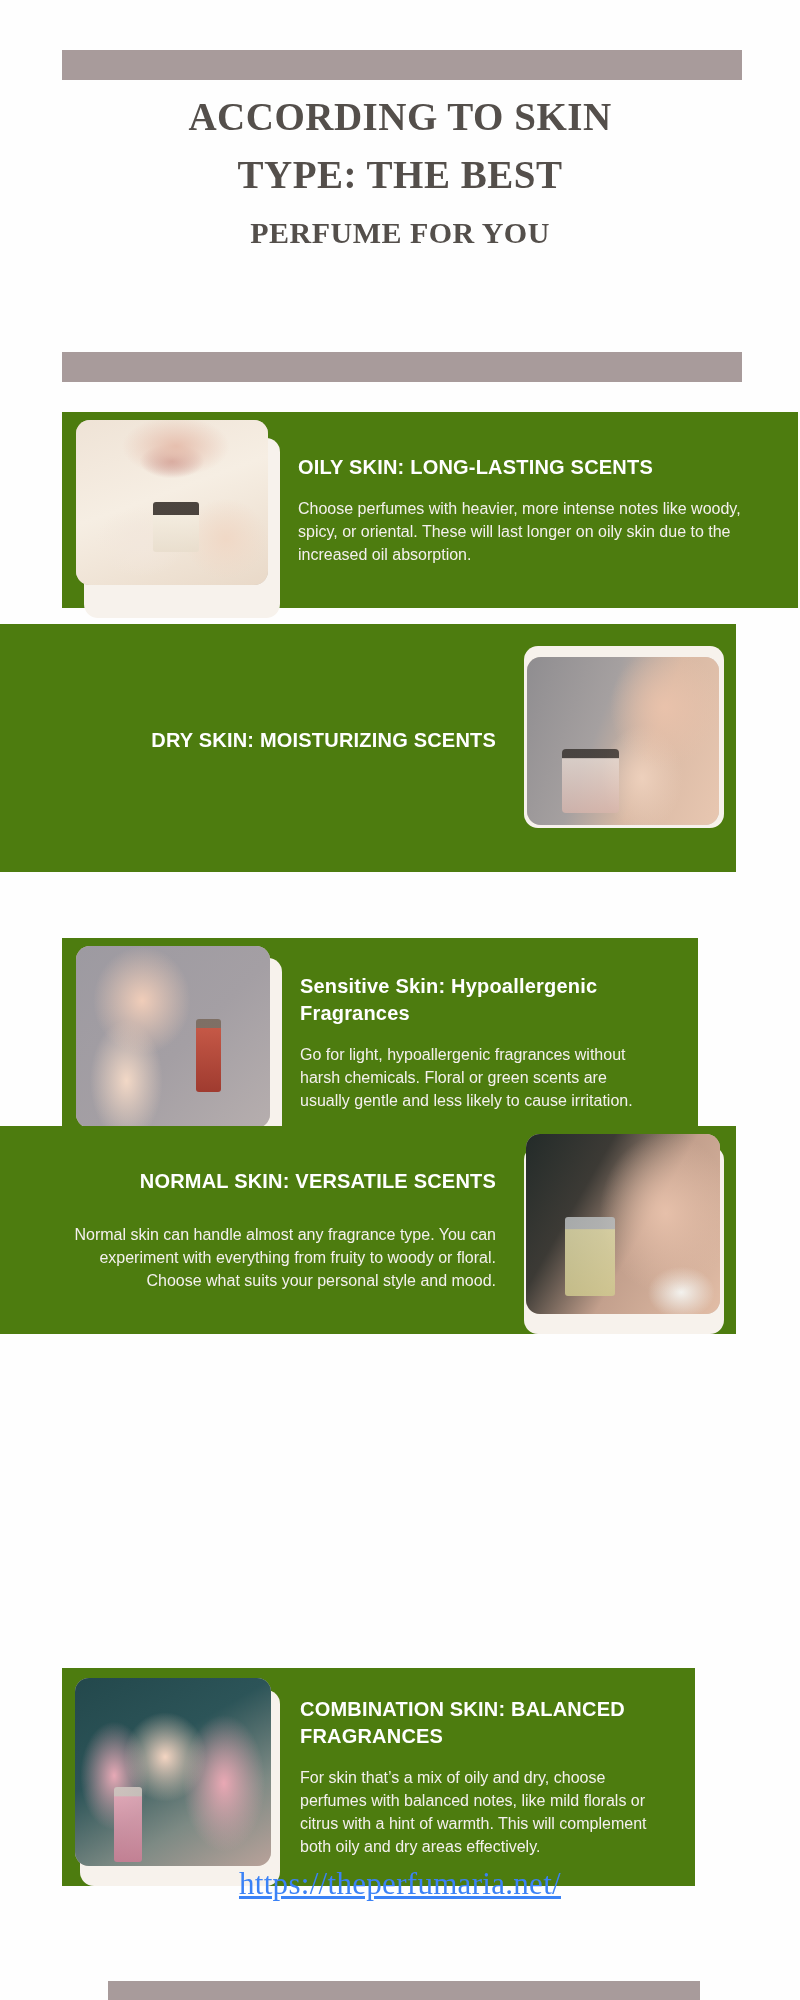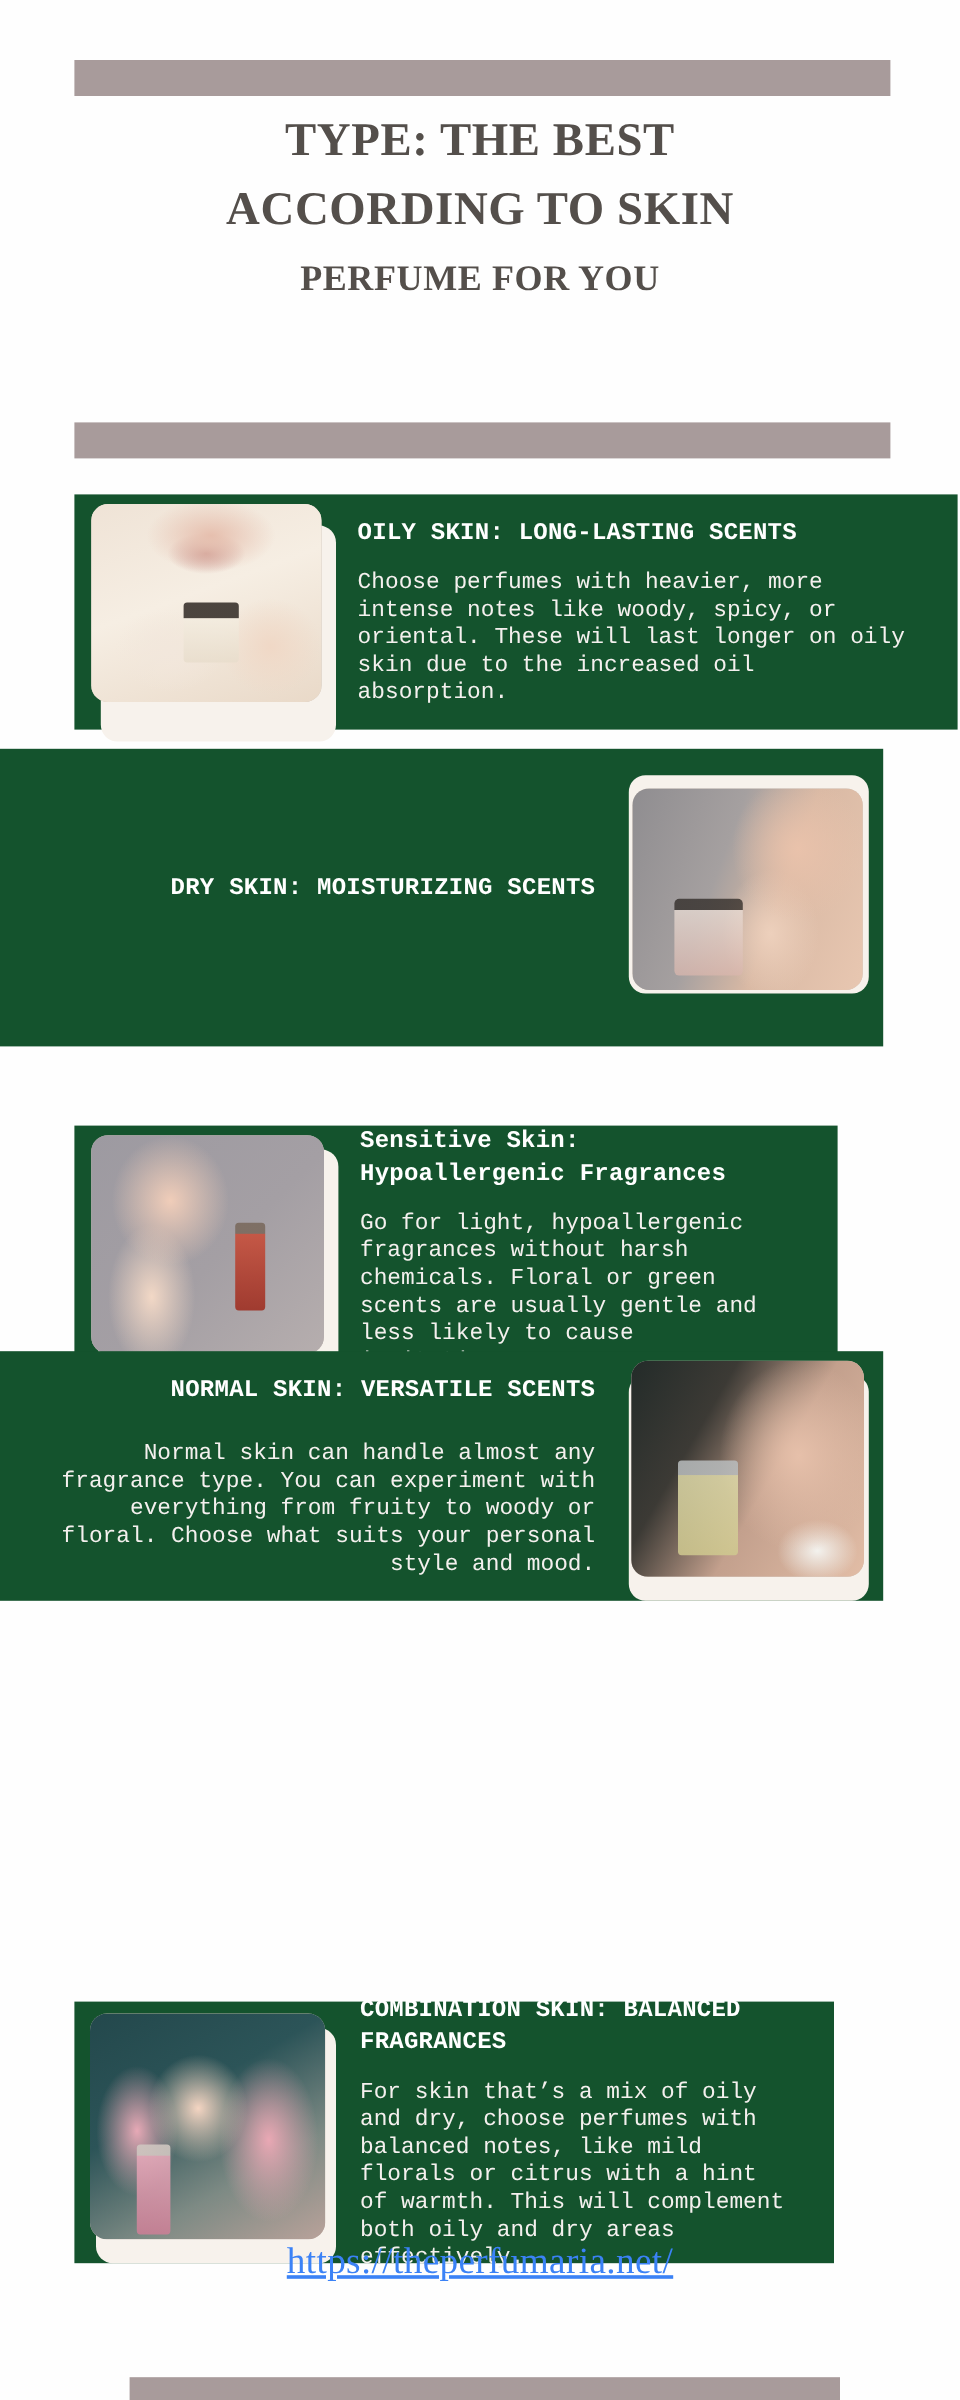--- a/index.html
+++ b/index.html
@@ -27,24 +27,23 @@
     color:#544f4b;
     font-size:39px;
     line-height:58px;
     letter-spacing:.5px;
   }
   #title-block .tl.big { font-size:30px; }
 
   
   .card {
     position:absolute;
-    background:#14532d;
+    background:#4d7c0f;
     display:flex;
     overflow:visible;
-    font-family:Liberation Mono, monospace;
   }
   .card.left-img  { flex-direction:row; }
   .card.right-img { flex-direction:row-reverse; }
 
   .thumb-wrap {
     position:relative;
     flex:0 0 auto;
     display:flex;
     align-items:center;
     justify-content:center;
@@ -71,21 +70,21 @@
     color:#ffffff;
   }
   .txt h2 {
     font-size:20px;
     font-weight:bold;
     line-height:27px;
     margin-bottom:16px;
     letter-spacing:.2px;
   }
   .txt p {
-    font-size:19px;
+    font-size:16px;
     line-height:23px;
     color:#f4f0ee;
   }
   .align-left  { text-align:left; }
   .align-right { text-align:right; }
 
   
   #footer-url {
     position:absolute; left:0; top:1866px; width:800px;
     text-align:center;
@@ -168,22 +167,22 @@
   }
 </style>
 </head>
 <body>
 
 <div class="bar" id="top-bar"></div>
 <div class="bar" id="under-bar"></div>
 <div class="bar" id="bottom-bar"></div>
 
 <div id="title-block">
+  <div class="tl">ACCORDING TO SKIN</div>
   <div class="tl">TYPE: THE BEST</div>
-  <div class="tl">ACCORDING TO SKIN</div>
   <div class="tl big">PERFUME FOR YOU</div>
 </div>
 
 <div class="card left-img" id="card-1" style="left:62px; top:412px; width:736px; height:196px; padding:0 0 0 0;">
   <div class="thumb-wrap" style="width:230px;">
     <div class="thumb-back" style="left:22px; top:26px; width:196px; height:180px;"></div>
     <div class="thumb" style="width:192px; height:165px; margin-right:10px; margin-bottom:16px;">
       <div class="ph ph1"></div>
     </div>
   </div>

